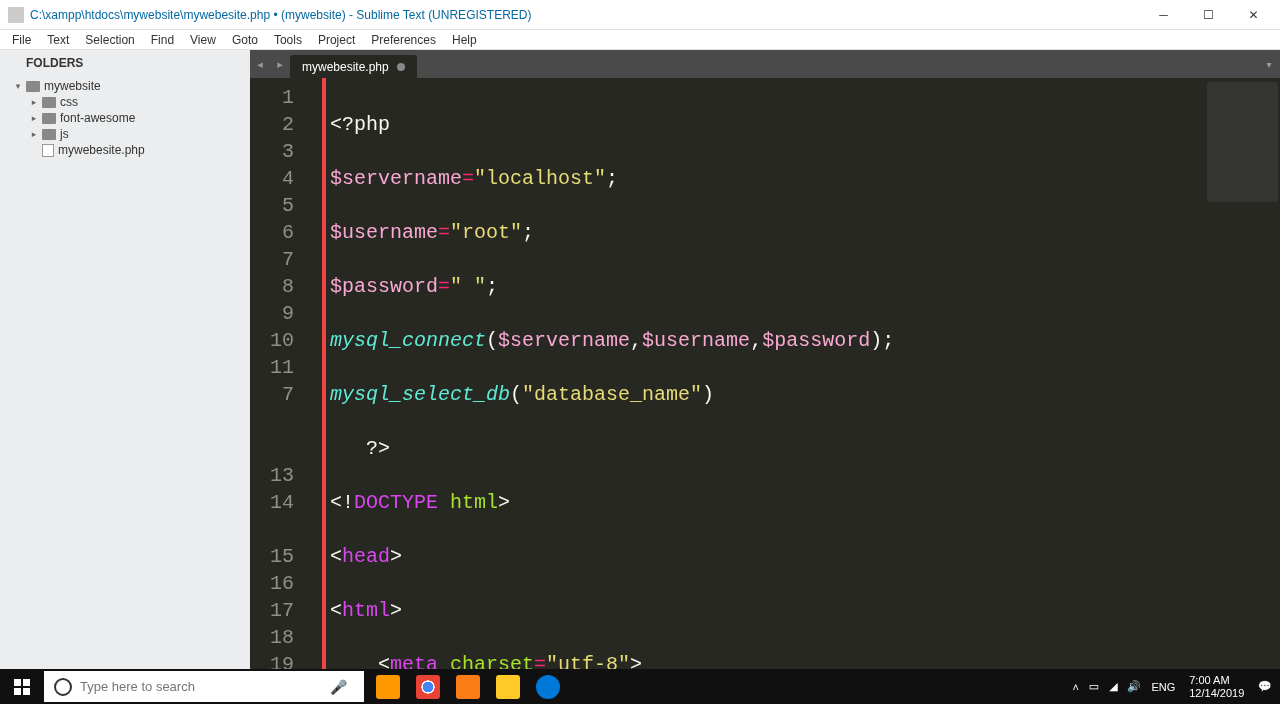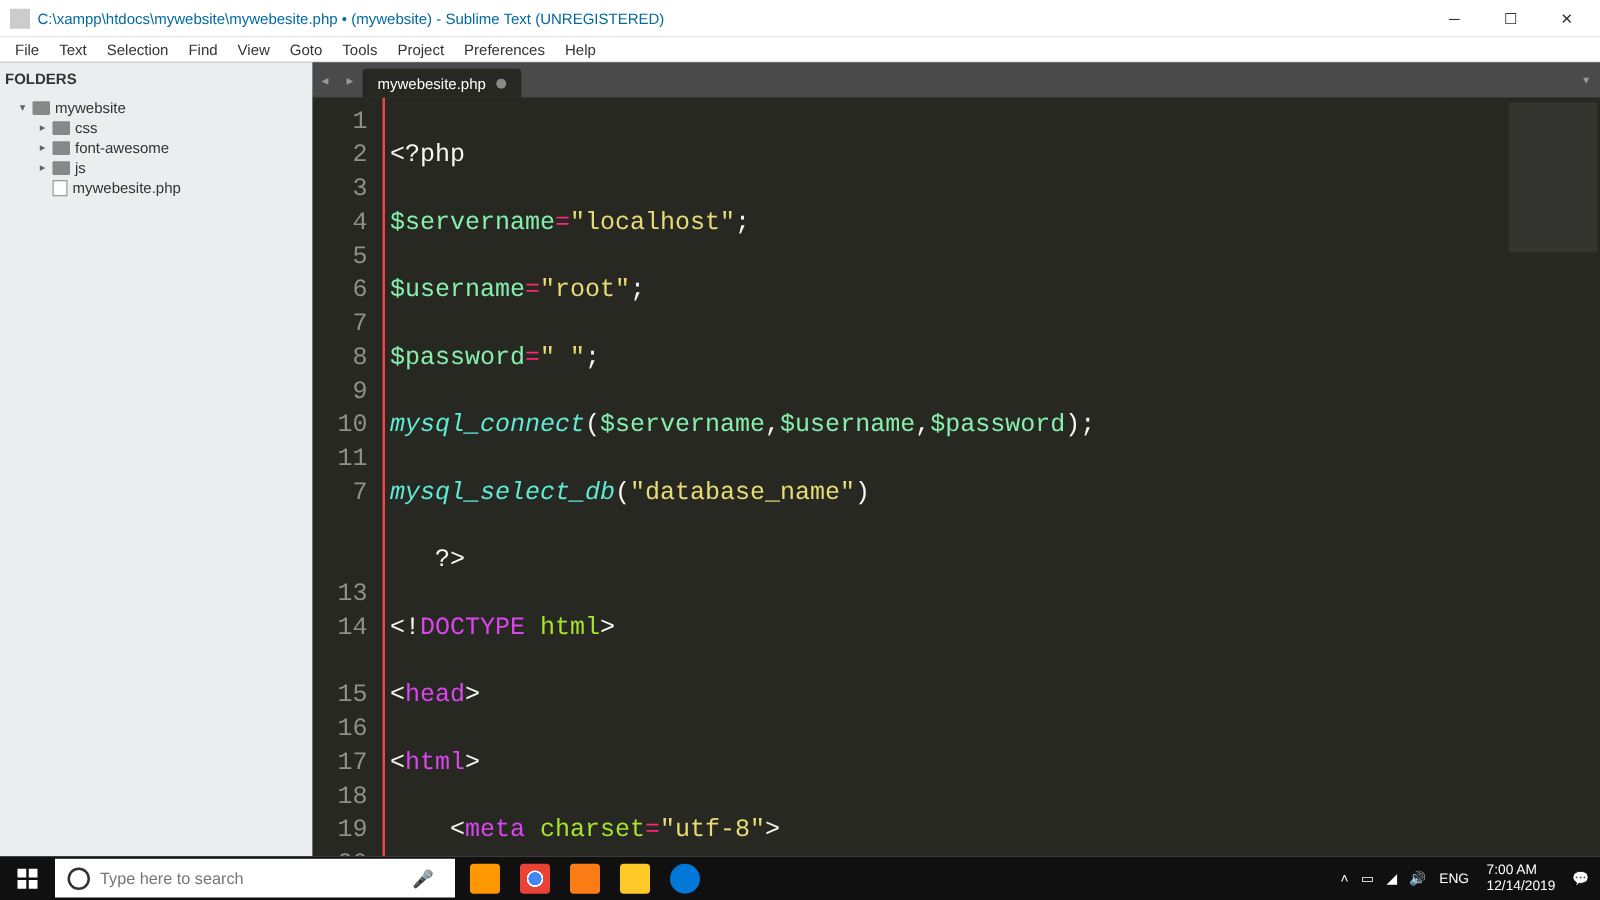--- a/index.html
+++ b/index.html
@@ -14,58 +14,58 @@
 
 
 .menubar { height: 20px; background: #fff; display: flex; align-items: center; padding: 0 4px; gap: 0; border-bottom: 1px solid #e0e0e0; }
 .menu-item { padding: 2px 8px; font-size: 12px; color: #333; }
 
 
 .main { display: flex; height: calc(100% - 30px - 20px - 35px); background: #272822; }
 
 
 .sidebar { width: 250px; background: #ebedef; display: flex; flex-direction: column; }
-.folders-hdr { padding: 6px 4px; font-size: 12px; font-weight: bold; color: #333; background: #ebedef; }
+.folders-hdr { padding: 6px 26px; font-size: 12px; font-weight: bold; color: #333; background: #ebedef; }
 .tree { padding: 2px 0; }
 .tree-row { display: flex; align-items: center; padding: 1px 0 1px 12px; font-size: 12px; color: #333; }
 .arrow { width: 12px; height: 12px; display: inline-flex; align-items: center; justify-content: center; font-size: 9px; color: #666; margin-right: 2px; }
 .folder-i { width: 14px; height: 11px; background: #888; border-radius: 1px; margin-right: 4px; display: inline-block; }
 .file-i { width: 12px; height: 13px; background: #fff; border: 1px solid #999; margin-right: 4px; display: inline-block; }
 .indent1 { padding-left: 28px; }
 
 
 .tabbar { height: 28px; background: #4a4a4a; display: flex; align-items: stretch; }
 .tab-nav { width: 20px; display: flex; align-items: center; justify-content: center; color: #999; font-size: 11px; }
 .tab { background: #373832; color: #ccc; display: flex; align-items: center; padding: 0 12px; font-size: 12px; border-radius: 3px 3px 0 0; margin-top: 5px; gap: 8px; }
 .tab.active { background: #272822; color: #fff; }
 .tab .dot { width: 8px; height: 8px; border-radius: 50%; background: #888; }
 .tabbar-end { margin-left: auto; width: 22px; display: flex; align-items: center; justify-content: center; color: #999; font-size: 10px; }
 
 
 .editor-wrap { flex: 1; display: flex; flex-direction: column; position: relative; }
 .editor { flex: 1; display: flex; font-family: Consolas, "Courier New", monospace; font-size: 20px; line-height: 27px; position: relative; overflow: hidden; }
 .gutter { width: 56px; background: #272822; color: #8f908a; text-align: right; padding: 6px 12px 0 0; user-select: none; }
 .gutter-line { height: 27px; }
-.code { flex: 1; background: #272822; padding: 6px 0 0 4px; color: #f8f8f2; white-space: pre; border-left: 2px solid #ef4444; }
+.code { flex: 1; background: #272822; padding: 6px 0 0 4px; color: #f8f8f2; white-space: pre; border-left: 4px solid #ef4444; margin-left: 16px; }
 .code-line { height: 27px; }
 .minimap { width: 75px; background: #272822; }
 .minimap-box { margin: 4px 2px; height: 120px; background: linear-gradient(to bottom, #3a3a36 0%, #3a3a36 100%); opacity: 0.7; border-radius: 2px; }
 
 
 .kw { color: #f92672; }
 .tag { color: #d946ef; }
 .attr { color: #a6e22e; }
 .str { color: #e6db74; }
 .fn { color: #5eead4; font-style: italic; }
-.var { color: #86efac; }
+.var { color: #f9a8d4; }
 .p { color: #f8f8f2; }
 .delim { color: #f8f8f2; }
 
 
-.taskbar { height: 35px; background: #101010; display: flex; align-items: stretch; position: absolute; bottom: 0; left: 0; right: 0; }
+.taskbar { height: 35px; background: #101010; display: flex; align-items: stretch; position: absolute; bottom: 16px; left: 0; right: 0; }
 .start { width: 44px; display: flex; align-items: center; justify-content: center; color: #fff; }
 .start-grid { display: grid; grid-template-columns: 1fr 1fr; grid-template-rows: 1fr 1fr; gap: 2px; width: 16px; height: 16px; }
 .start-grid div { background: #fff; }
 .search { flex: 0 0 320px; background: #fff; display: flex; align-items: center; padding: 0 10px; gap: 8px; margin: 2px 0; }
 .search-circle { width: 18px; height: 18px; border: 2px solid #333; border-radius: 50%; }
 .search input { border: none; outline: none; font-size: 13px; flex: 1; color: #666; }
 .mic { width: 30px; display: flex; align-items: center; justify-content: center; color: #333; font-size: 14px; }
 .task-icons { display: flex; align-items: center; padding: 0 4px; }
 .task-ico { width: 40px; height: 35px; display: flex; align-items: center; justify-content: center; }
 .ti-box { width: 24px; height: 24px; border-radius: 3px; }

